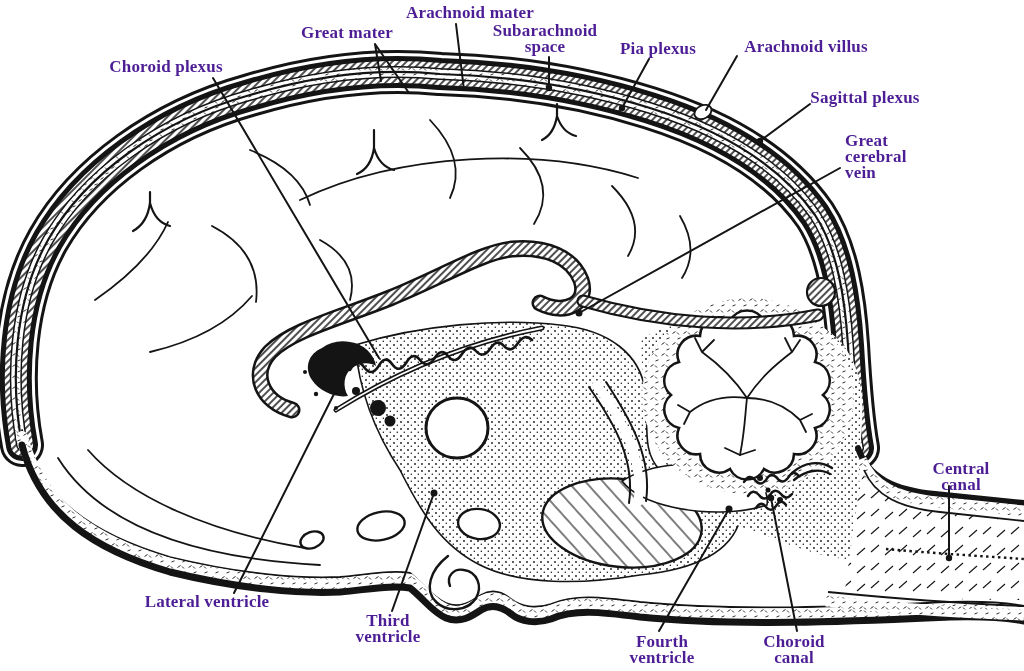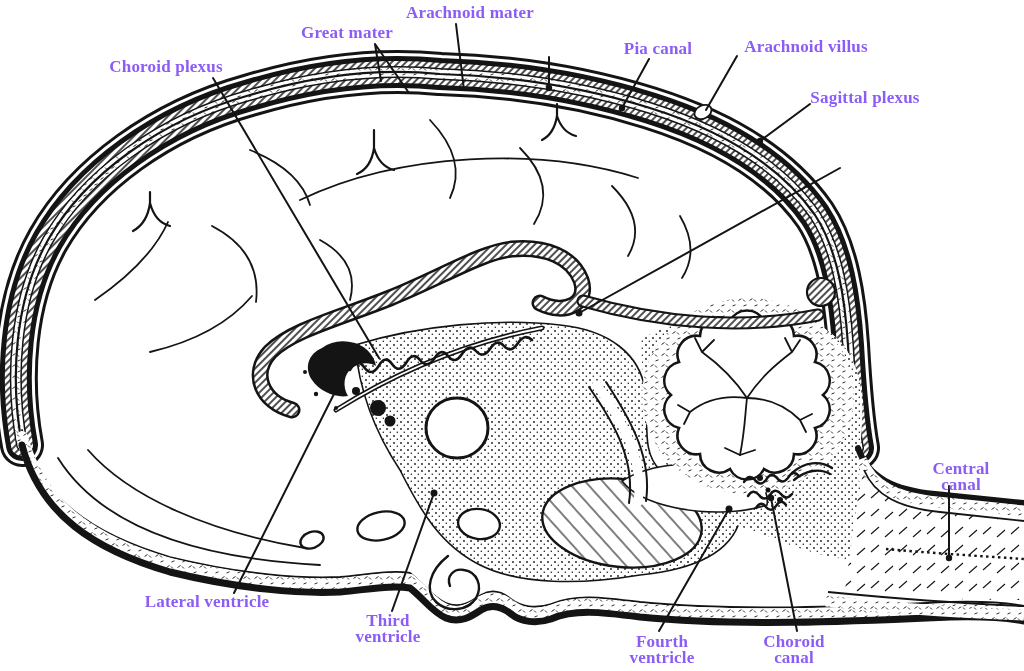--- a/index.html
+++ b/index.html
@@ -3,21 +3,21 @@
 <meta charset="utf-8">
 <style>
   html,body{margin:0;padding:0;background:#ffffff;}
   .stage{
     position:relative;width:1024px;height:671px;background:#ffffff;overflow:hidden;
     font-family:"Liberation Serif","DejaVu Serif",serif;
   }
   .stage svg{position:absolute;left:0;top:0;}
   .lbl{
     position:absolute;transform:translate(-50%,-50%);
-    color:#8b5cf6;font-weight:bold;font-size:17px;line-height:0.95;
+    color:#4c1d95;font-weight:bold;font-size:17px;line-height:0.95;
     text-align:center;white-space:pre-line;letter-spacing:0.2px;
   }
   .lbl.left{transform:translate(0,-50%);text-align:left;}
 </style>
 </head>
 <body>
 
 <div class="stage">
 
 <svg width="1024" height="671" viewBox="0 0 1024 671" aria-hidden="true">
@@ -233,23 +233,28 @@
     <line x1="659" y1="631" x2="729" y2="509"></line>
     <circle cx="729" cy="509" r="3.5" stroke="none"></circle>
     <line x1="797" y1="631" x2="771" y2="498"></line>
     <circle cx="771" cy="498" r="3.2" stroke="none"></circle>
   </g>
 </svg>
 
   <div class="lbl" style="left:166px;top:67px">Choroid plexus</div>
   <div class="lbl" style="left:347px;top:33px">Great mater</div>
   <div class="lbl" style="left:470px;top:13px">Arachnoid mater</div>
-  <div class="lbl" style="left:658px;top:49px">Pia canal</div>
+  <div class="lbl" style="left:545px;top:39px">Subarachnoid
+space</div>
+  <div class="lbl" style="left:658px;top:49px">Pia plexus</div>
   <div class="lbl" style="left:806px;top:47px">Arachnoid villus</div>
   <div class="lbl" style="left:865px;top:98px">Sagittal plexus</div>
+  <div class="lbl left" style="left:845px;top:157px">Great
+cerebral
+vein</div>
   <div class="lbl" style="left:961px;top:477px">Central canal</div>
   <div class="lbl" style="left:207px;top:602px">Lateral ventricle</div>
   <div class="lbl" style="left:388px;top:629px">Third
 ventricle</div>
   <div class="lbl" style="left:662px;top:650px">Fourth
 ventricle</div>
   <div class="lbl" style="left:794px;top:650px">Choroid
 canal</div>
 </div>
 

